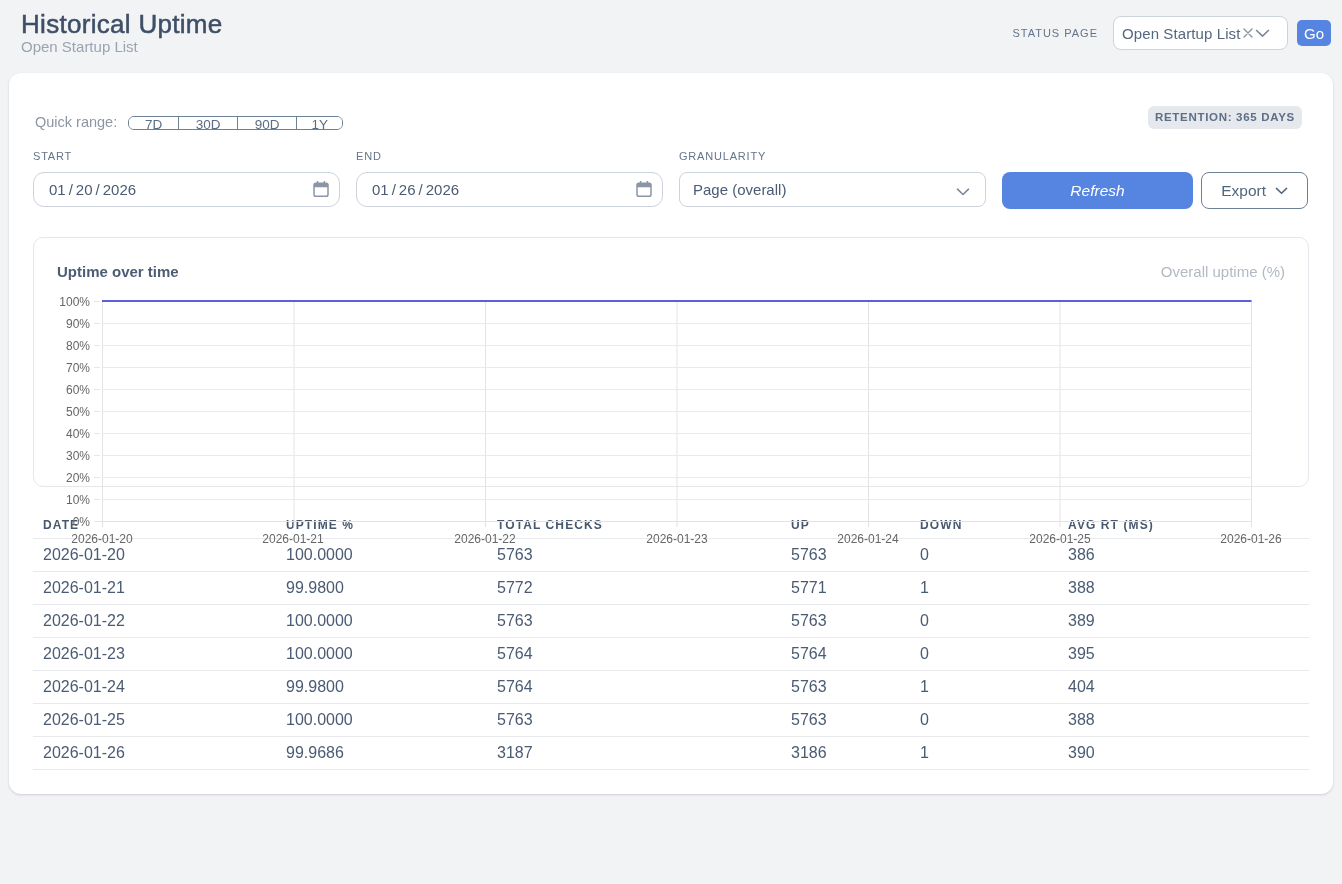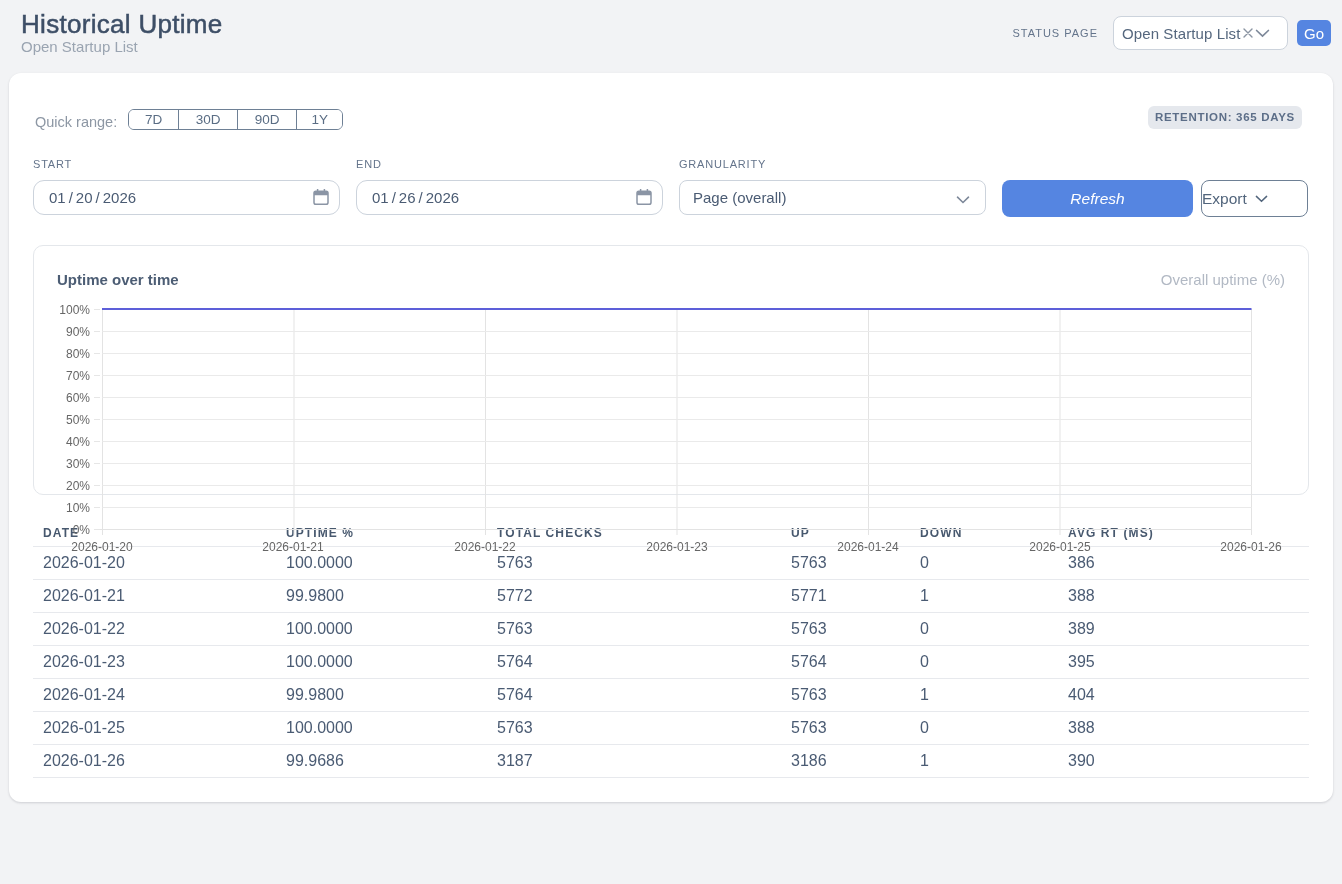--- a/index.html
+++ b/index.html
@@ -10,38 +10,38 @@
 .topright { display:flex; align-items:center; margin-top:7px; }
 .splabel { font-size:11px; font-weight:400; letter-spacing:1px; color:#64748b; margin-right:15px; }
 .topselect { width:175px; height:34px; background:#fff; border:1px solid #ccd3dc; border-radius:8px; display:flex; align-items:center; padding:0 17px 0 8px; white-space:nowrap; }
 .topselect .txt { font-size:15px; color:#55677e; letter-spacing:0.1px; }
 
 .topselect .chev { margin-left:auto; }
 .gobtn { width:34px; height:26px; margin-left:9px; background:#5585e1; color:#fff; font-size:15px; border:none; border-radius:5px; display:flex; align-items:center; justify-content:center; }
 .card { margin:18px 9px 0 9px; width:1324px; background:#fff; border-radius:12px; box-shadow:0 1px 3px rgba(16,24,40,.10), 0 1px 2px rgba(16,24,40,.06); padding:24px; }
 .qrow { display:flex; align-items:flex-end; height:26px; margin-top:7px; position:relative; }
 .qlabel { font-size:14.5px; color:#8d97a4; margin-left:2px; }
-.seg { display:flex; height:21px; border:1px solid #6e8095; border-radius:6px; margin-left:11px; overflow:hidden; }
+.seg { display:flex; height:14px; border:1px solid #6e8095; border-radius:6px; margin-left:11px; overflow:hidden; }
 .seg button { background:#fff; border:none; border-left:1px solid #6e8095; color:#5a6d84; font-size:13.5px; font-family:inherit; width:49px; }
 .seg button:nth-child(2), .seg button:nth-child(3) { width:59px; }
 .seg button:nth-child(4) { width:46px; }
 .seg button:first-child { border-left:none; }
 .badge { position:absolute; right:7px; top:2px; background:#e5e8ed; color:#5c6e88; font-size:11.5px; font-weight:700; letter-spacing:0.7px; padding:5px 7px 6px; border-radius:6px; }
-.fields { display:flex; margin-top:28px; align-items:flex-end; }
+.fields { display:flex; margin-top:20px; align-items:flex-end; }
 .field { width:307px; margin-right:16px; }
 .flabel { font-size:11px; font-weight:400; letter-spacing:0.8px; color:#64748b; margin-bottom:10px; }
 .input { height:35px; background:#fff; border:1px solid #ccd3dc; border-radius:8px; display:flex; align-items:center; padding:0 17px 0 15px; font-size:15px; color:#4a5b73; }
 .input.date { letter-spacing:0px; padding-right:10px;border-radius:11px; }
 .input.sel { padding-left:13px; }
 .input .icon { margin-left:auto; }
 .input .icon.cal { position:relative; top:-1px; }
 .input .icon.chev { position:relative; top:2px; }
 .input.sel { padding-right:15px;justify-content:center; }
 .refresh { width:191px; height:37px; background:#5585e1; color:#fff; font-size:15.5px; border:none; border-radius:8px; margin-right:8px; font-family:inherit; margin-bottom:-2px;font-style:italic; }
-.export { width:107px; height:37px; background:#fff; color:#52657c; font-size:15.5px; border:1px solid #6e8095; border-radius:8px; font-family:inherit; display:flex; align-items:center; justify-content:flex-start; margin-bottom:-2px; }
+.export { width:107px; height:37px; background:#fff; color:#52657c; font-size:15.5px; border:1px solid #6e8095; border-radius:8px; font-family:inherit; display:flex; align-items:center; justify-content:center; margin-bottom:-2px; }
 .chartbox { margin-top:30px; border:1px solid #e4e7eb; border-radius:10px; height:250px; position:relative; }
 .ct { position:absolute; left:23px; top:25px; font-size:15px; font-weight:700; color:#4c5d74; }
 .cr { position:absolute; right:23px; top:25px; font-size:15px; color:#b2b9c4; }
 table { border-collapse:collapse; width:1276px; margin-top:22px; table-layout:fixed; }
 th { text-align:left; font-size:12px; font-weight:700; letter-spacing:1.1px; color:#47586e; height:29px; vertical-align:bottom; padding-bottom:6px; border-bottom:1px solid #e7e9ed; }
 td { font-size:16px; color:#4a5b73; height:33px; vertical-align:middle; border-bottom:1px solid #e7e9ed; }
 td.g { color:#4a5b73; }
 th:first-child, td:first-child { padding-left:10px; }
 </style>
 </head>

